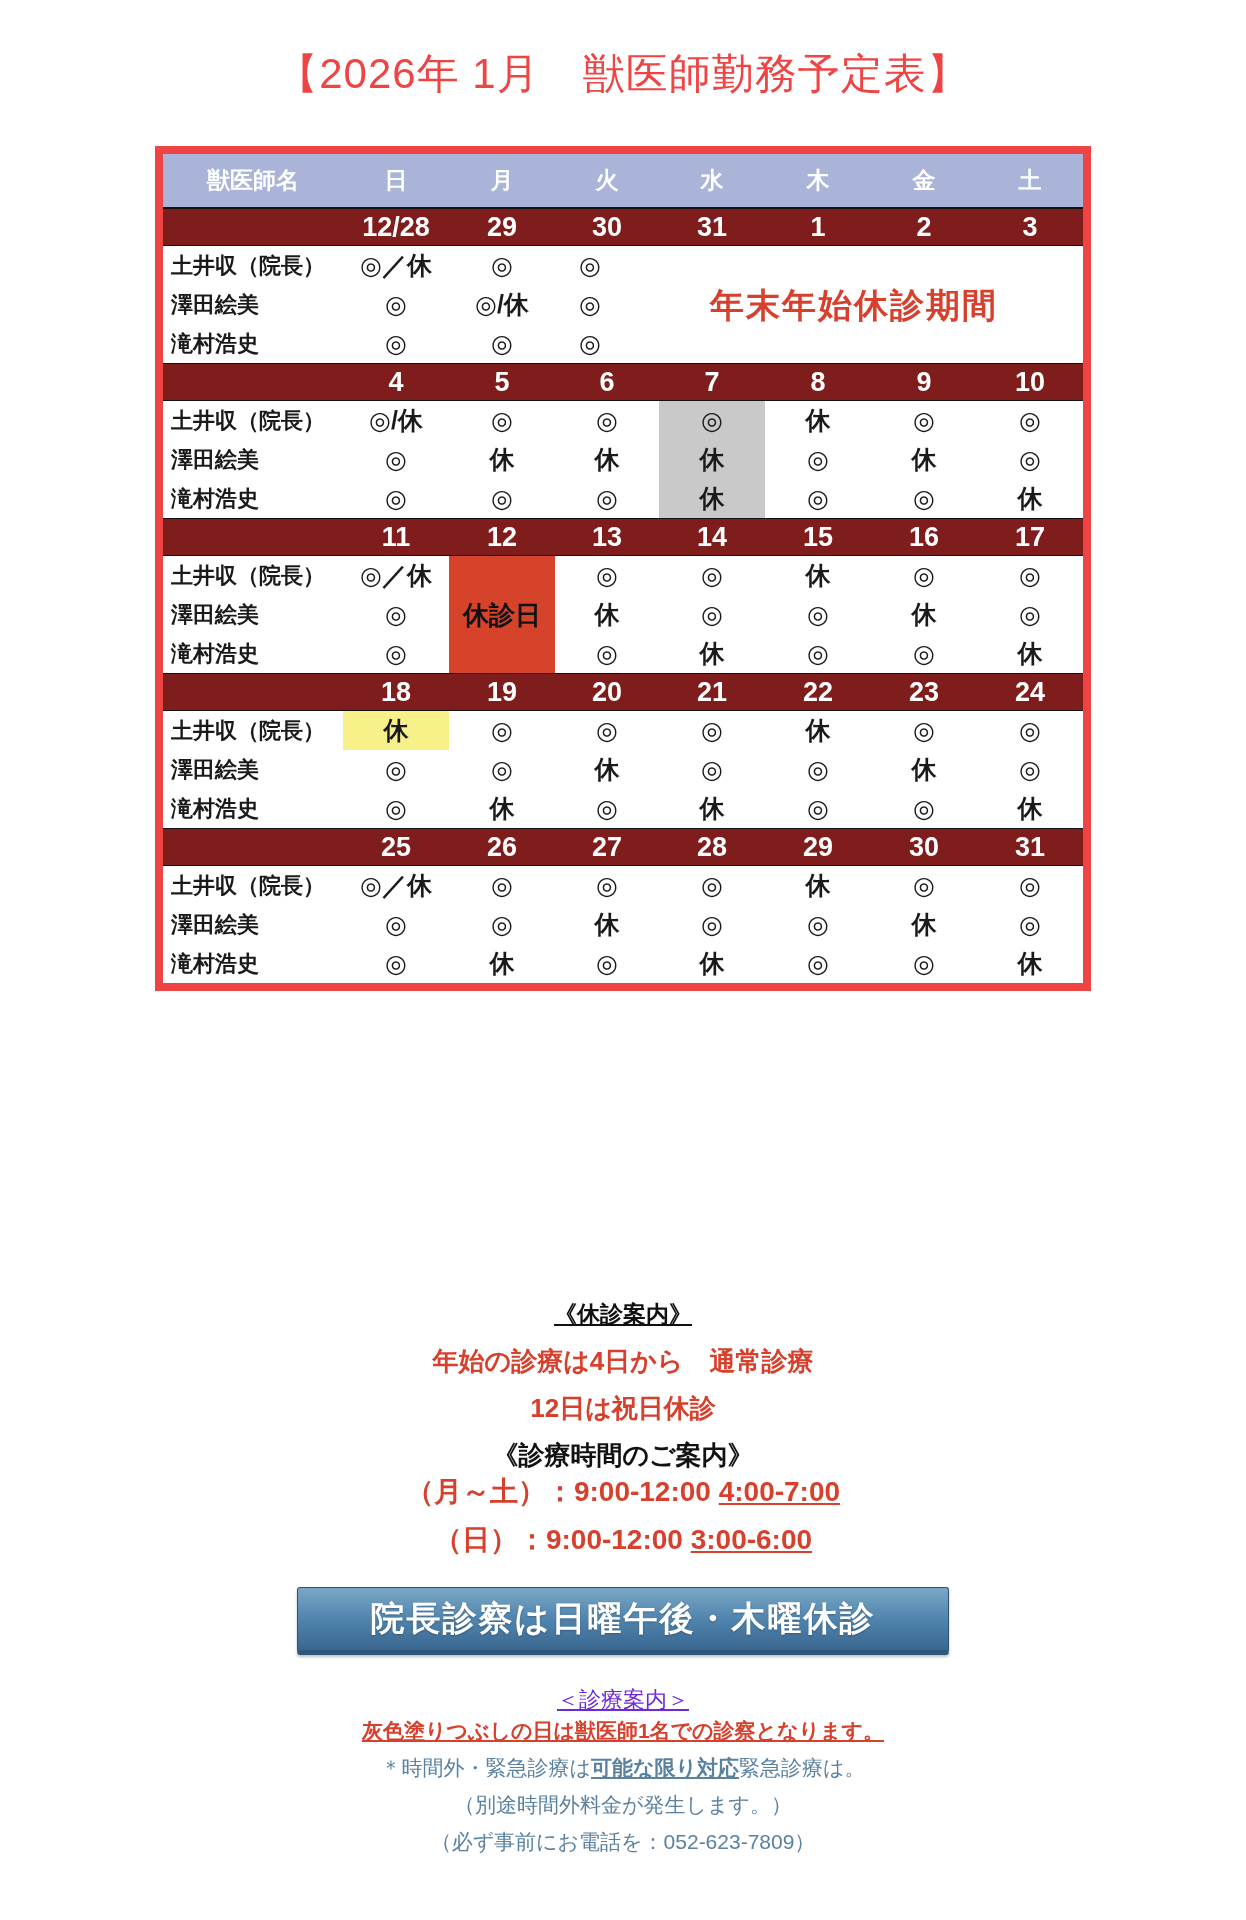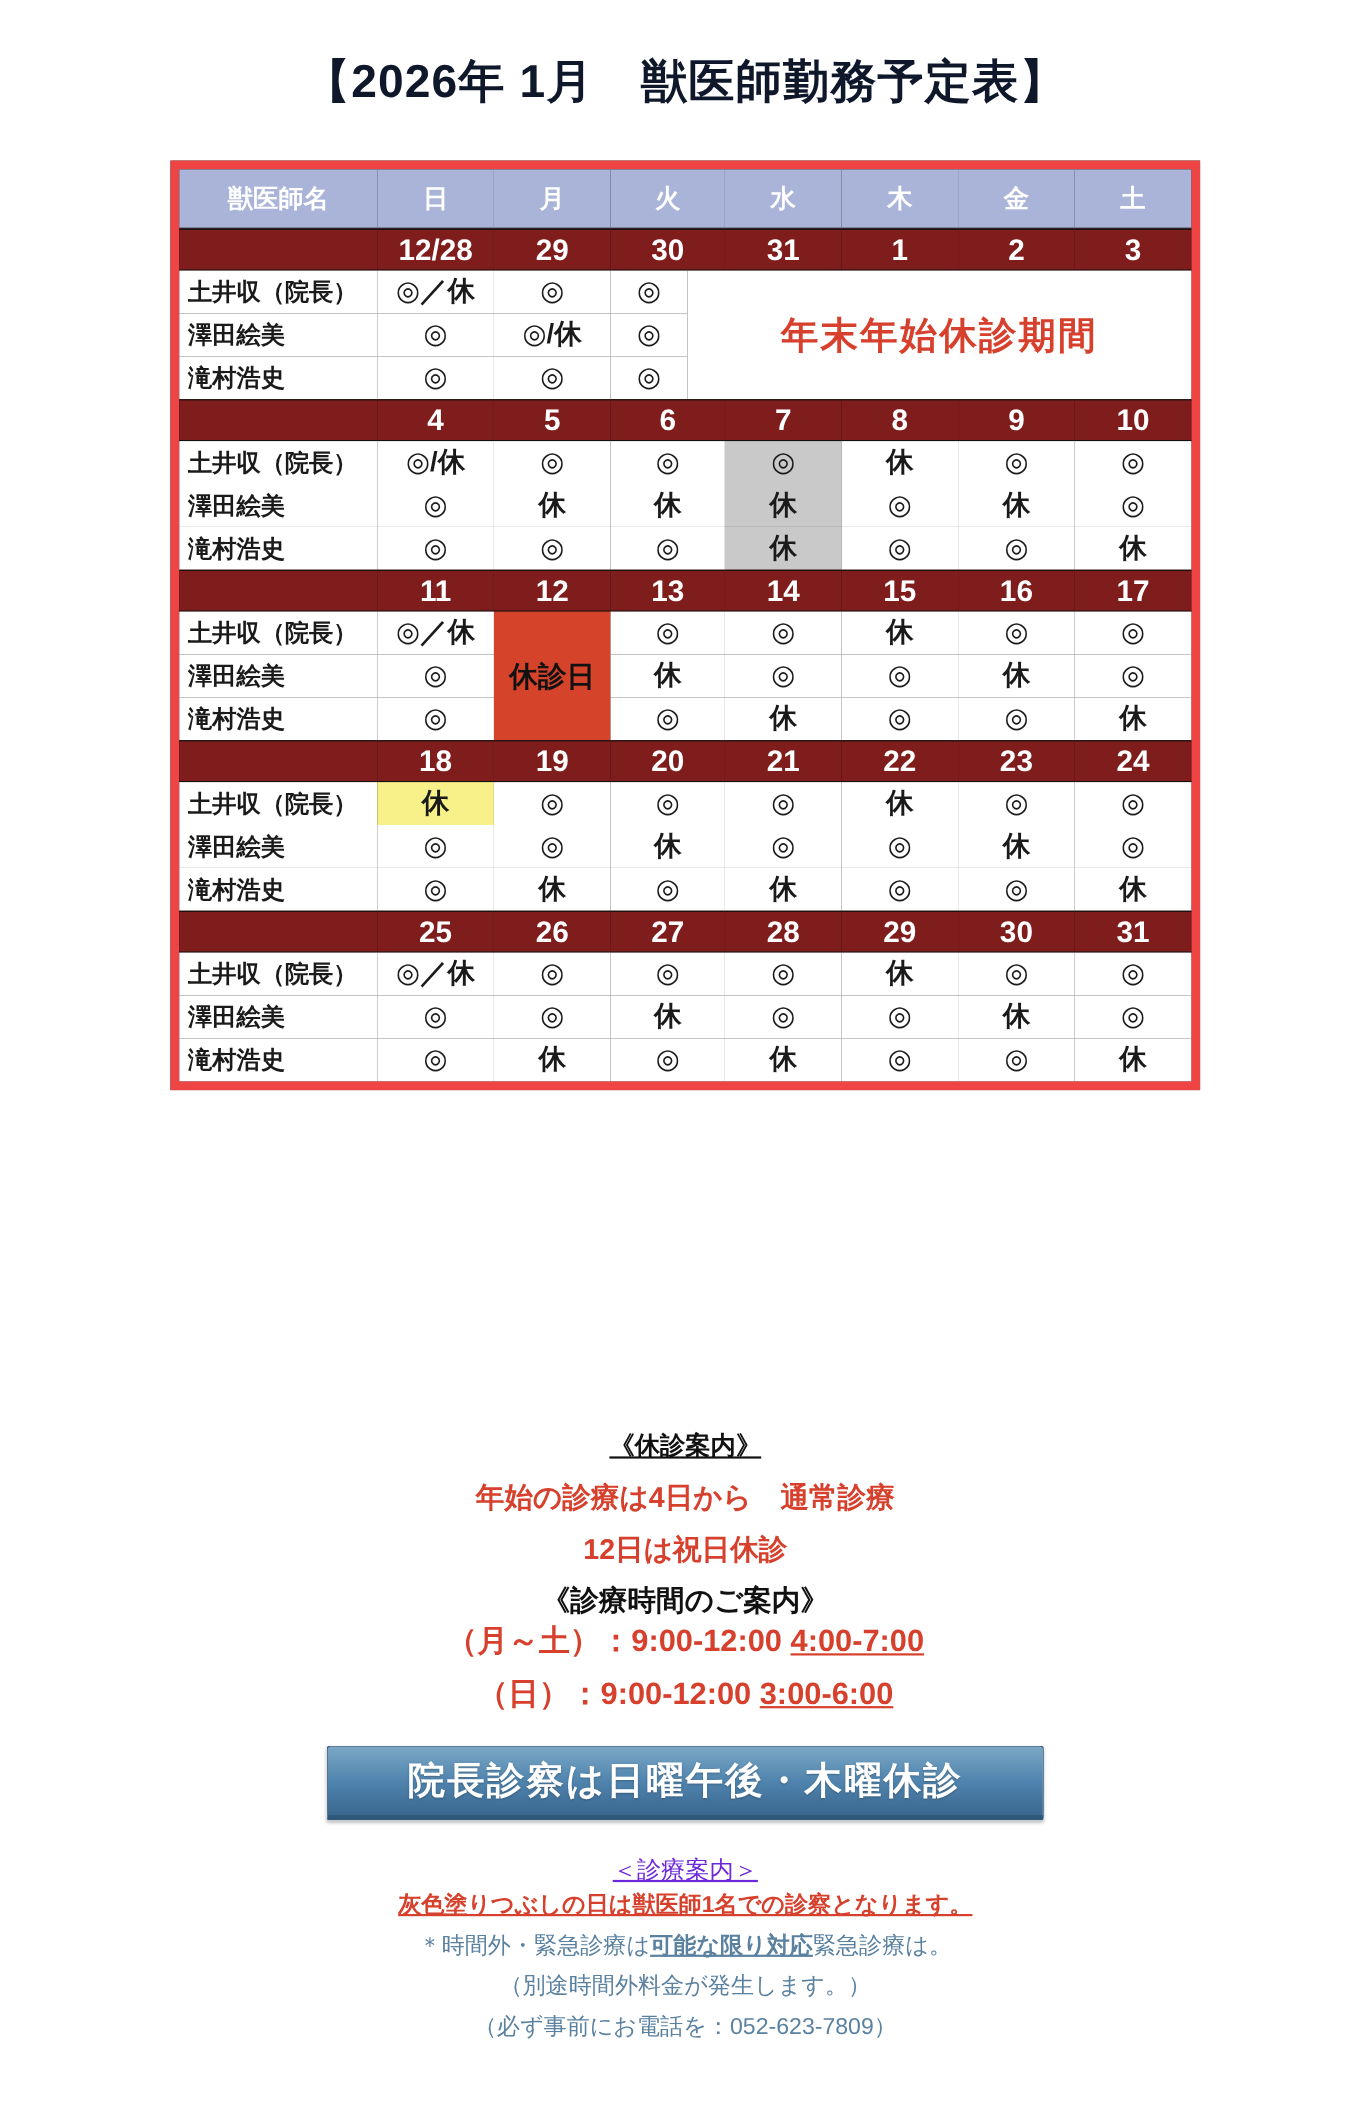--- a/index.html
+++ b/index.html
@@ -3,21 +3,21 @@
 <meta charset="utf-8">
 <style>
   html,body{margin:0;padding:0;}
   body{
     width:1246px;height:1920px;background:#ffffff;overflow:hidden;
     font-family:"Liberation Sans","DejaVu Sans",sans-serif;color:#1a1a1a;
     -webkit-font-smoothing:antialiased;
   }
   .page{padding-top:46px;}
   .title{
-    text-align:center;font-size:42px;font-weight:700;letter-spacing:1px;color:#0f172a;
+    text-align:center;font-size:42px;font-weight:400;letter-spacing:1px;color:#ef4444;
   }
   
   .grid{
     display:grid;
     grid-template-columns:180px 106px 106px 70px 34px 106px 106px 106px 106px;
     grid-template-rows:54px 38px 39px 39px 39px 38px 39px 39px 39px 38px 39px 39px 39px 38px 39px 39px 39px 38px 39px 39px 39px;
     gap:0;background:#111;border:8px solid #ef4444;
     width:fit-content;margin:44px auto 0;
   }
   .cell{background:#fff;display:flex;align-items:center;justify-content:center;line-height:1;}

